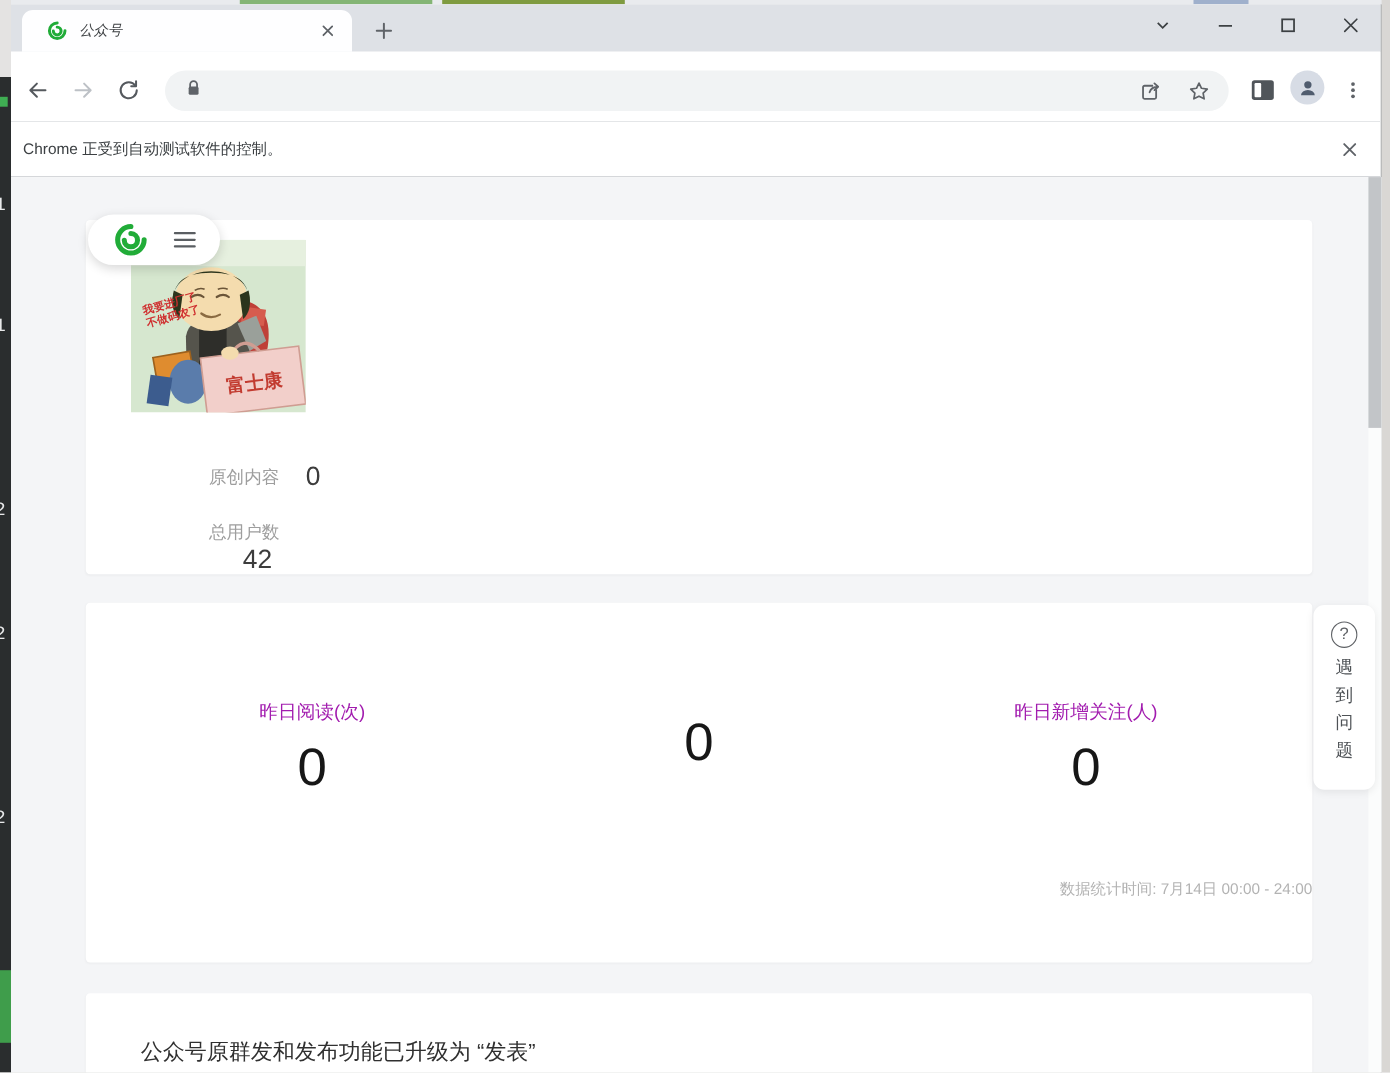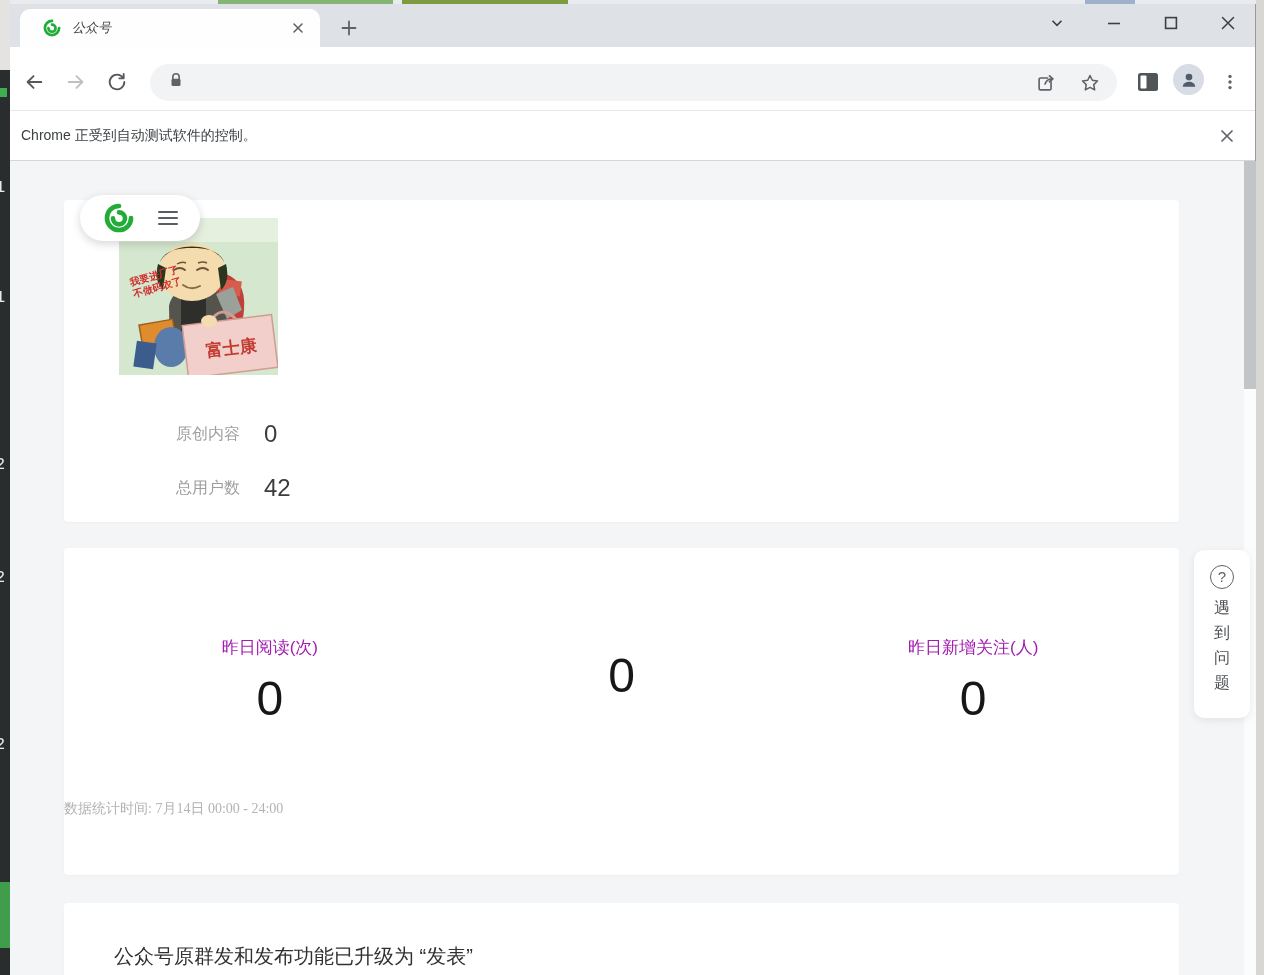--- a/index.html
+++ b/index.html
@@ -41,43 +41,43 @@
   .omni-icon { position:absolute; top:6px; width:26px; height:26px; display:flex; align-items:center; justify-content:center; }
   .profile-avatar { position:absolute; left:1163px; top:17px; width:31px; height:31px; border-radius:50%; background:#d7dce5; display:flex; align-items:center; justify-content:center; }
 
   
   .infobar { position:absolute; left:0; top:107px; width:100%; height:50px; background:#fff; border-bottom:1px solid #d5d7da; }
   .infobar-msg { position:absolute; left:11px; top:0; line-height:49px; font-size:14px; color:#3c4043; }
   .infobar-close { position:absolute; left:1204px; top:12px; width:26px; height:26px; display:flex; align-items:center; justify-content:center; }
 
   
   .page { position:absolute; left:0; top:157px; width:1246px; height:814px; background:#f4f5f7; overflow:hidden; }
-  .card { position:absolute; left:54px; width:1115px; background:#fff; border-radius:4px; box-shadow:0 1px 2px rgba(0,0,0,0.03); }
+  .card { position:absolute; left:68px; width:1115px; background:#fff; border-radius:4px; box-shadow:0 1px 2px rgba(0,0,0,0.03); }
   .card-account { top:39px; height:322px; }
   .card-yesterday { top:387px; height:327px; }
   .card-notice { top:742px; height:130px; border-radius:4px 4px 0 0; }
 
   .float-pill { position:absolute; left:70px; top:34px; width:120px; height:46px; background:#fff; border-radius:23px;
     box-shadow:0 3px 10px rgba(0,0,0,0.16); z-index:30; }
   .pill-logo { position:absolute; left:22px; top:6px; width:34px; height:34px; }
   .pill-burger { position:absolute; left:78px; top:16px; width:20px; }
   .pill-burger i { display:block; height:2px; background:#5a5e62; margin-bottom:4px; border-radius:1px; }
 
   .account-avatar { position:absolute; left:109px; top:57px; width:159px; height:157px; z-index:10; }
   .acct-row { position:absolute; left:112px; display:flex; align-items:center; }
   .acct-row .label { font-size:16px; color:#9e9e9e; width:88px; }
   .acct-row .value { font-size:24px; color:#3c3c3c; }
   .acct-row-1 { top:220px; }
-  .acct-row-2 { top:274px; }
+  .acct-row-2 { top:274px;flex-direction:column; }
 
   .stats-row { position:absolute; left:30px; top:88px; width:1055px; display:flex; }
   .stat { flex:1; text-align:center; }
   .stat .label { font-size:17px; color:#a21caf; }
   .stat .value { font-size:48px; font-weight:300; color:#171717; margin-top:16px; line-height:1; }
-  .time-note { position:absolute; left:0; top:252px; width:100%; text-align:left; font-size:14px; color:#b3b3b3;font-family:Liberation Serif, serif; }
+  .time-note { position:absolute; left:0; top:252px; width:100%; text-align:right; font-size:14px; color:#b3b3b3; }
 
   .notice-text { position:absolute; left:50px; top:40px; font-size:20px; color:#303030; }
 
   .help-widget { position:absolute; left:1184px; top:389px; width:56px; height:168px; background:#fff; border-radius:10px;
     box-shadow:0 2px 8px rgba(0,0,0,0.08); z-index:20; text-align:center; }
   .q-circle { width:24px; height:24px; border:1.6px solid #5f6266; border-radius:50%; color:#5f6266; font-size:15px;
     line-height:21px; margin:15px auto 6px auto; }
   .help-char { display:block; font-size:16px; color:#4e5256; line-height:25px; }
 
   .sb-track { position:absolute; left:1234px; top:0; width:12px; height:814px; background:#fbfcfc; z-index:5; }

